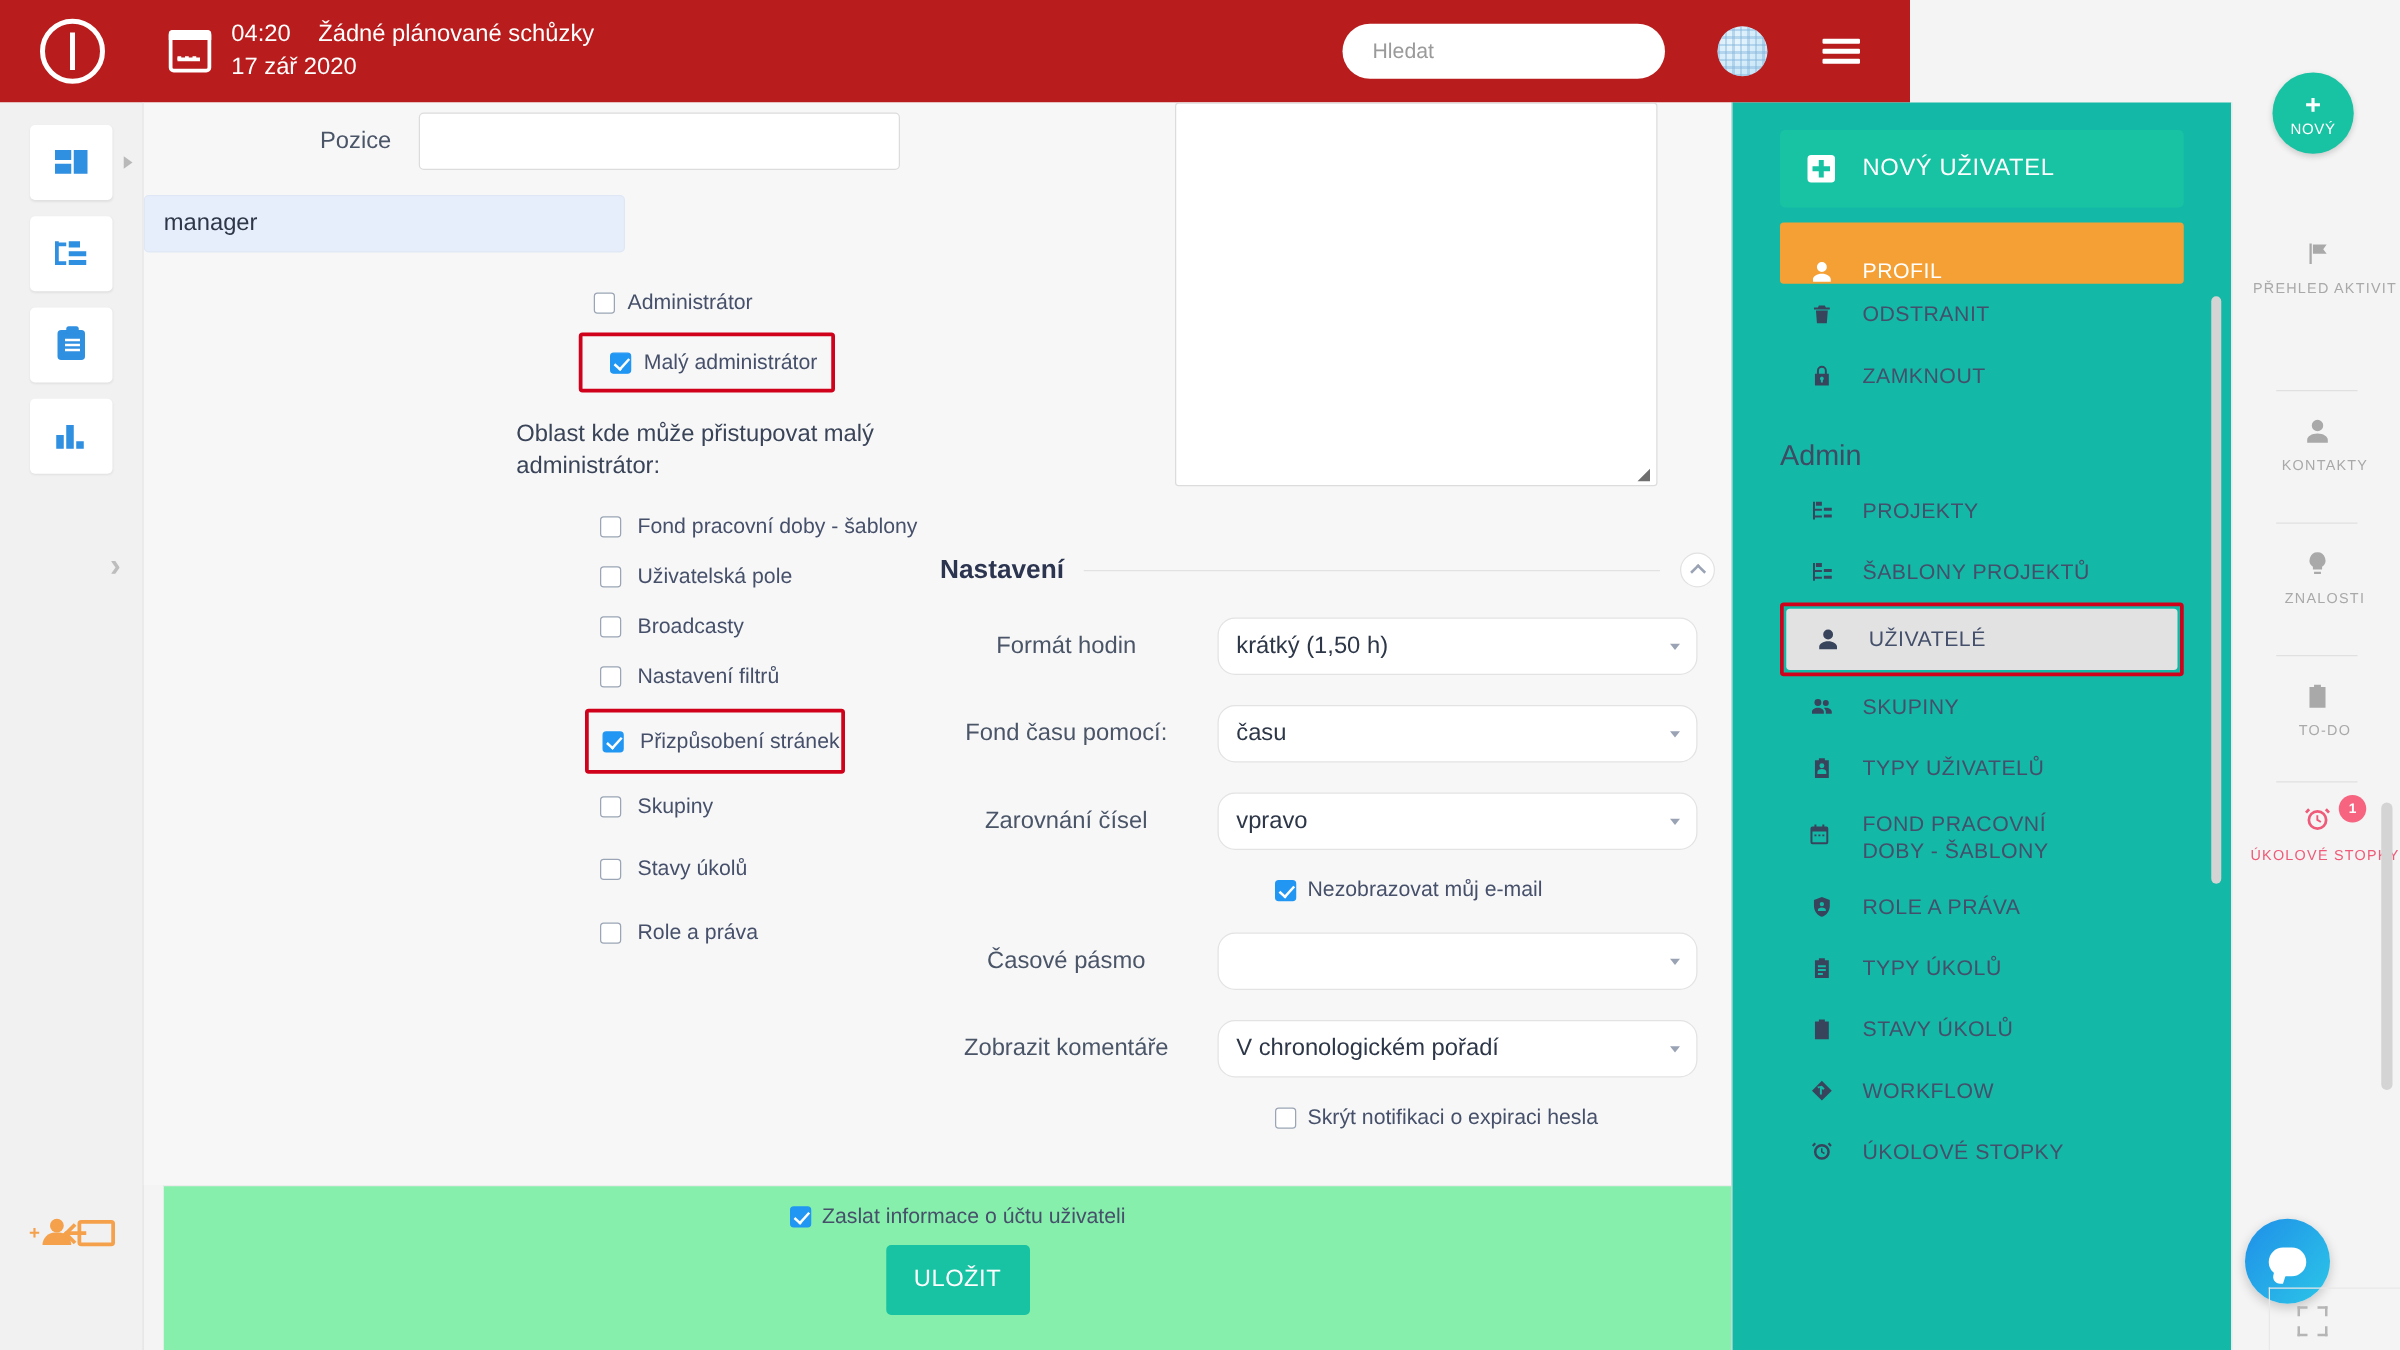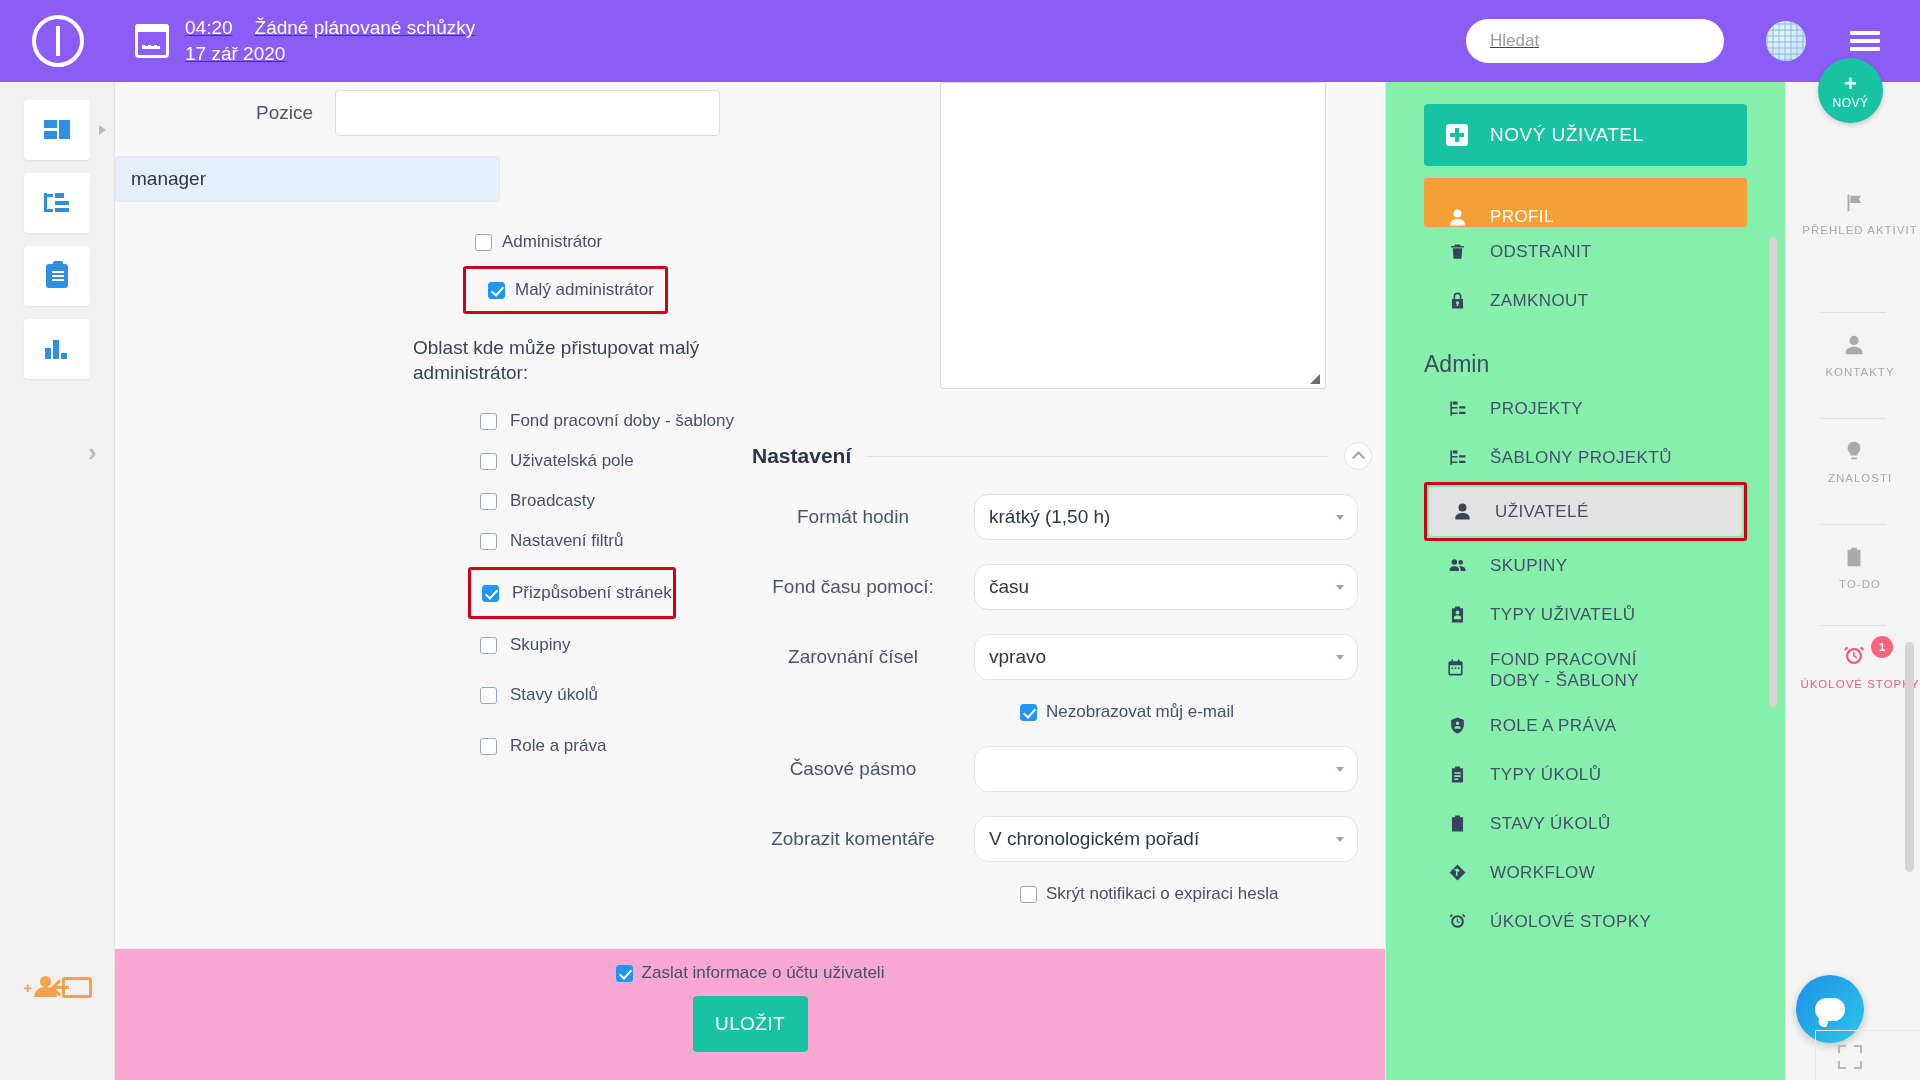--- a/index.html
+++ b/index.html
@@ -8,23 +8,23 @@
     margin: 0; padding: 0;
     width: 1920px; height: 1080px;
     overflow: hidden;
     font-family: "Liberation Sans", sans-serif;
     background: #f4f4f4;
     color: #38445c;
   }
 
   
   .topbar {
-    position: absolute; top: 0; left: 0; width: 1920px; height: 82px;
-    background: #8b5cf6;
-    display: flex; align-items: center; text-decoration: underline;
+    position: absolute; top: 0; left: 0; width: 1528px; height: 82px;
+    background: #b91c1c;
+    display: flex; align-items: center;
   }
   .logo-wrap { width: 115px; display: flex; align-items: center; justify-content: center; }
   .logo {
     width: 52px; height: 52px; border-radius: 50%;
     border: 4px solid #ffffff;
     position: relative;
   }
   .logo::after {
     content: ""; position: absolute; left: 50%; top: 7px;
     width: 4px; height: 30px; background: #ffffff;
@@ -189,35 +189,35 @@
   .sel {
     width:384px; height:46px; border:1px solid #e3e3e3; background:#fff; border-radius:14px;
     display:flex; align-items:center; padding:0 14px; font-size:19px; color:#2d3748; position:relative;
   }
   .sel .caret{ position:absolute; right:13px; top:50%; margin-top:-2px;
     width:0;height:0;border-top:5px solid #9aa3b4;border-left:4px solid transparent;border-right:4px solid transparent;}
   .srow-chk{ display:flex; align-items:center; gap:9px; margin-top:22px; margin-left:268px; }
 
   
   .save-area{
-    position:absolute; left:115px; top:948px; width:1270px; height:132px;
-    background:#f9a8d4; border-top:1px solid #ececec;
+    position:absolute; left:131px; top:948px; width:1270px; height:132px;
+    background:#86efac; border-top:1px solid #ececec;
     display:flex; flex-direction:column; align-items:center; padding-top:14px;
   }
   .save-chk{ display:flex; align-items:center; gap:9px; }
   .btn-save{
     margin-top:13px; width:115px; height:56px; background:#17c3a2; color:#fff;
     border:0; border-radius:4px; font-size:19px; letter-spacing:.4px;
     font-family:"Liberation Sans", sans-serif; cursor:pointer;
   }
 
   
   .right-panel{
     position:absolute; top:82px; left:1385px; width:400px; height:998px;
-    background:#86efac; border-left:1px solid #e6e6e6; overflow:hidden;
+    background:#14b8a6; border-left:1px solid #e6e6e6; overflow:hidden;
   }
   .btn-new-user{
     margin:22px 38px 0 38px; height:62px; background:#17c3a2; color:#fff;
     border-radius:4px; display:flex; align-items:center; gap:22px; padding-left:22px;
     font-size:19px; letter-spacing:.5px;
   }
   .plusbox{width:22px;height:22px;background:#fff;border-radius:3px;position:relative;flex:none;}
   .plusbox::before,.plusbox::after{content:"";position:absolute;background:#17c3a2;}
   .plusbox::before{left:4px;top:9px;width:14px;height:4px;}
   .plusbox::after{left:9px;top:4px;width:4px;height:14px;}

